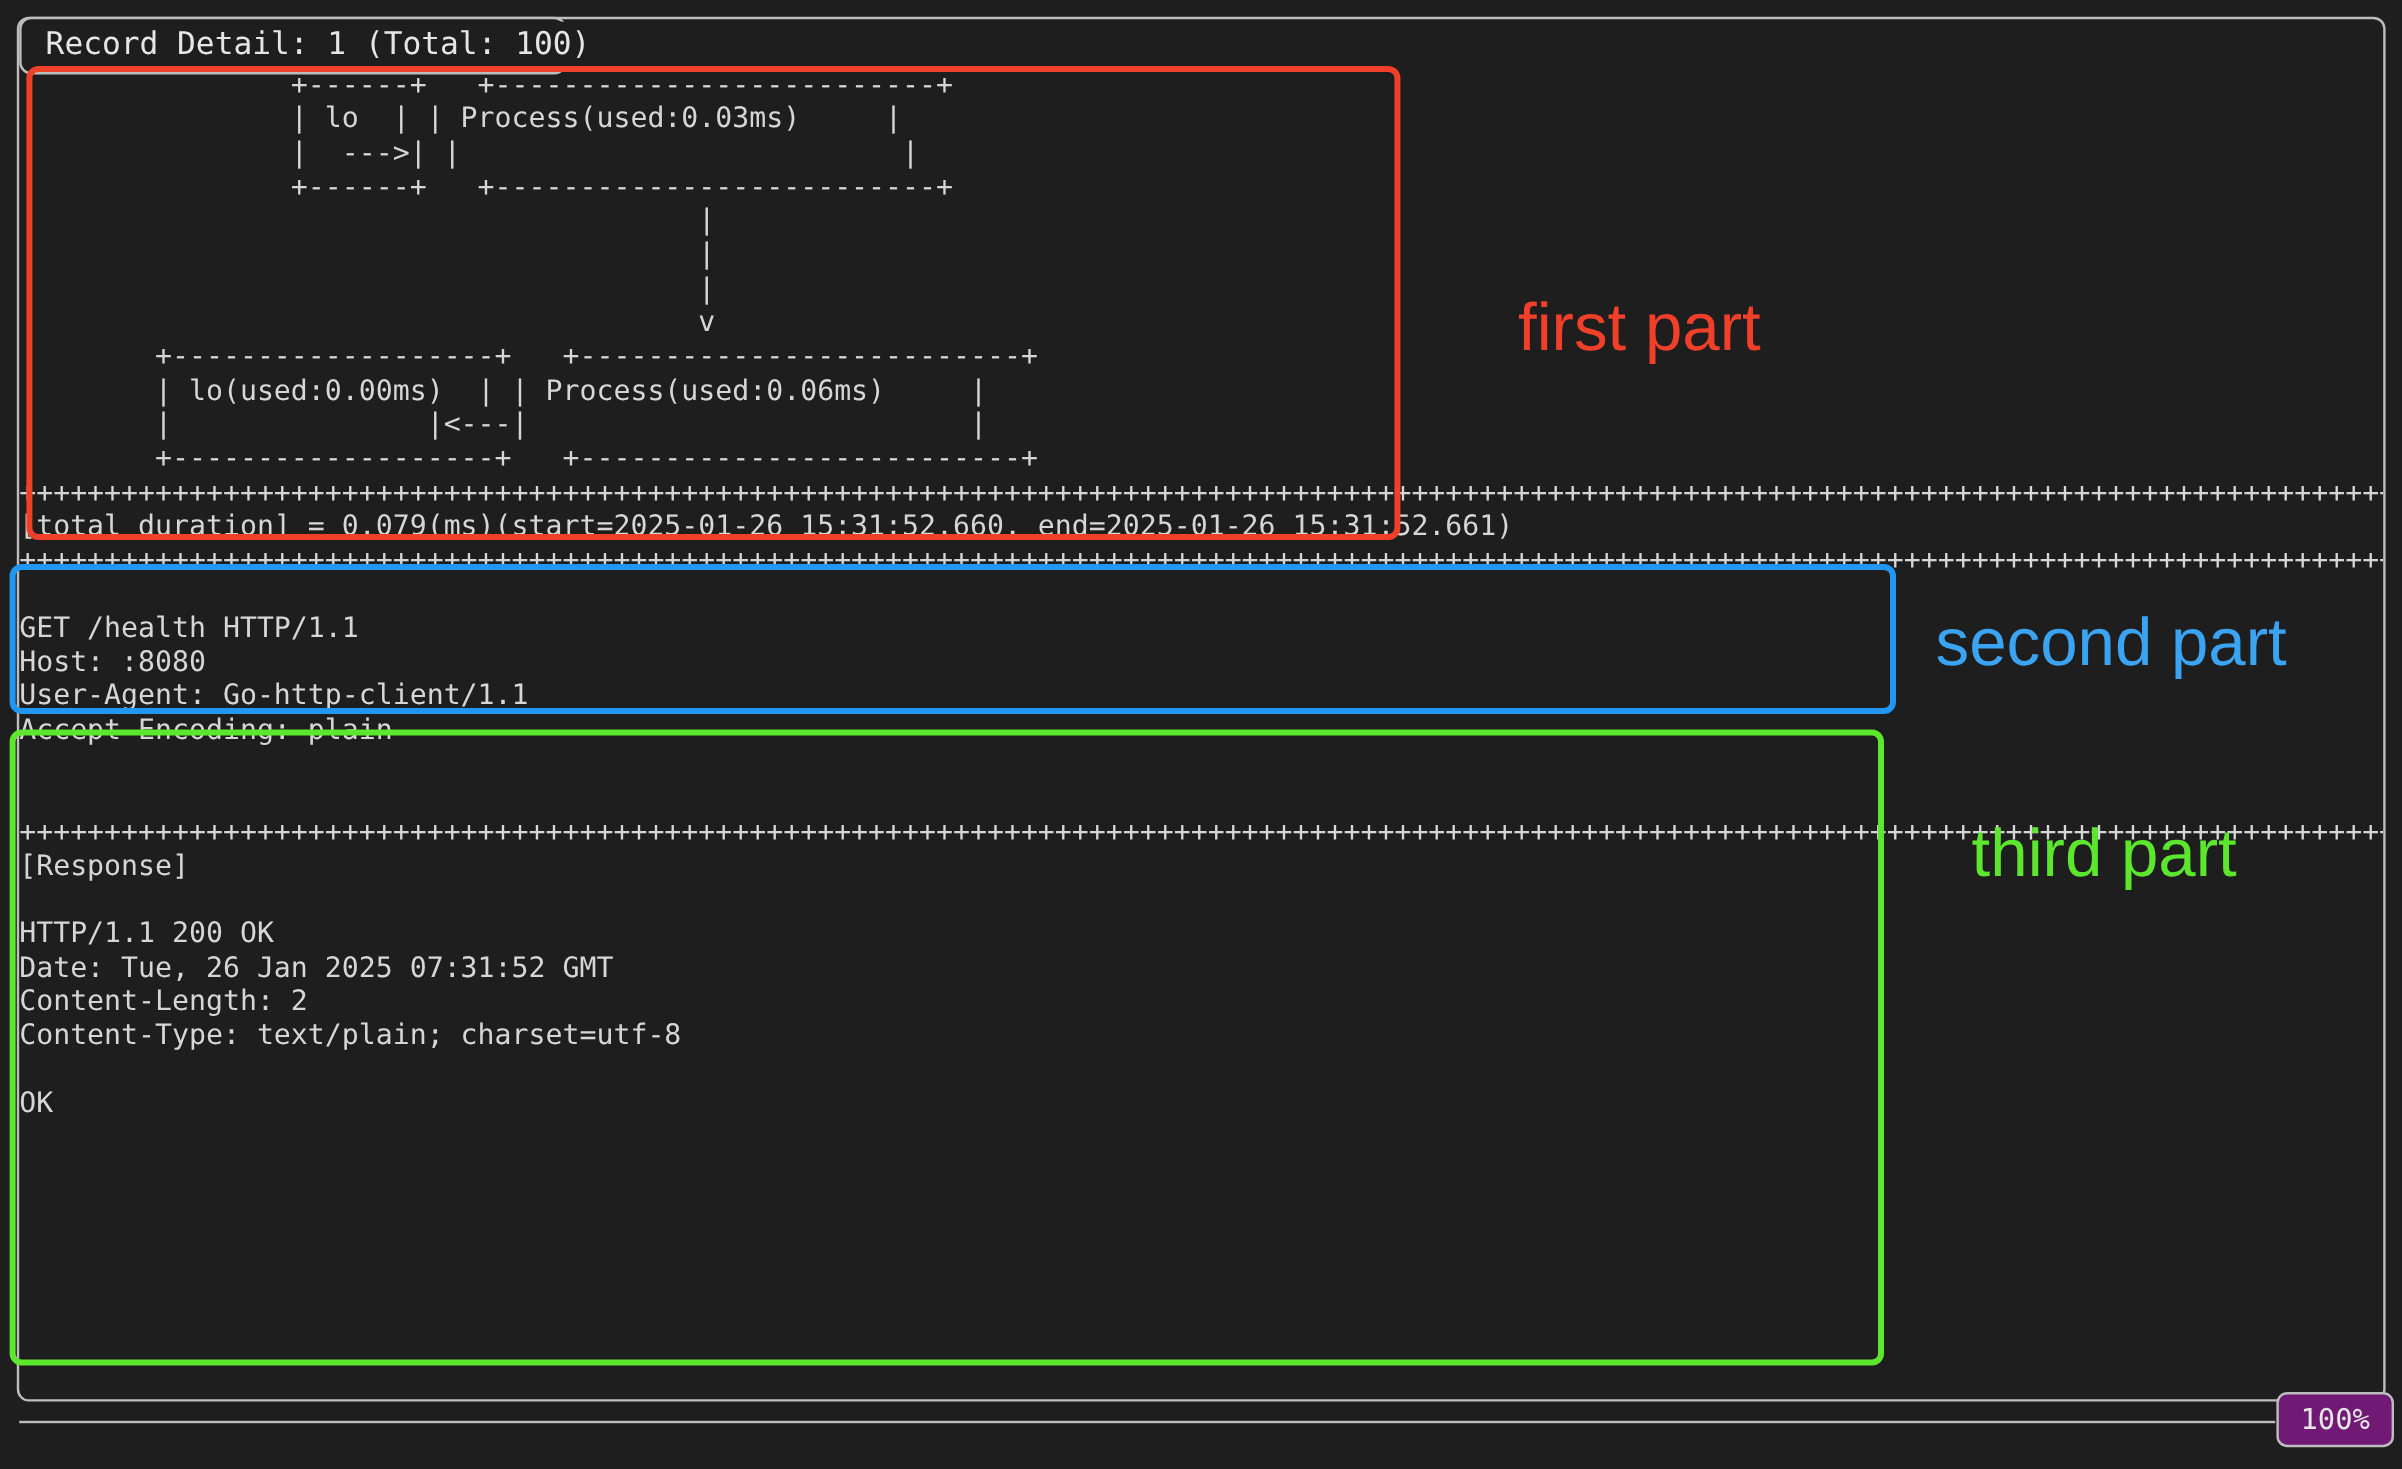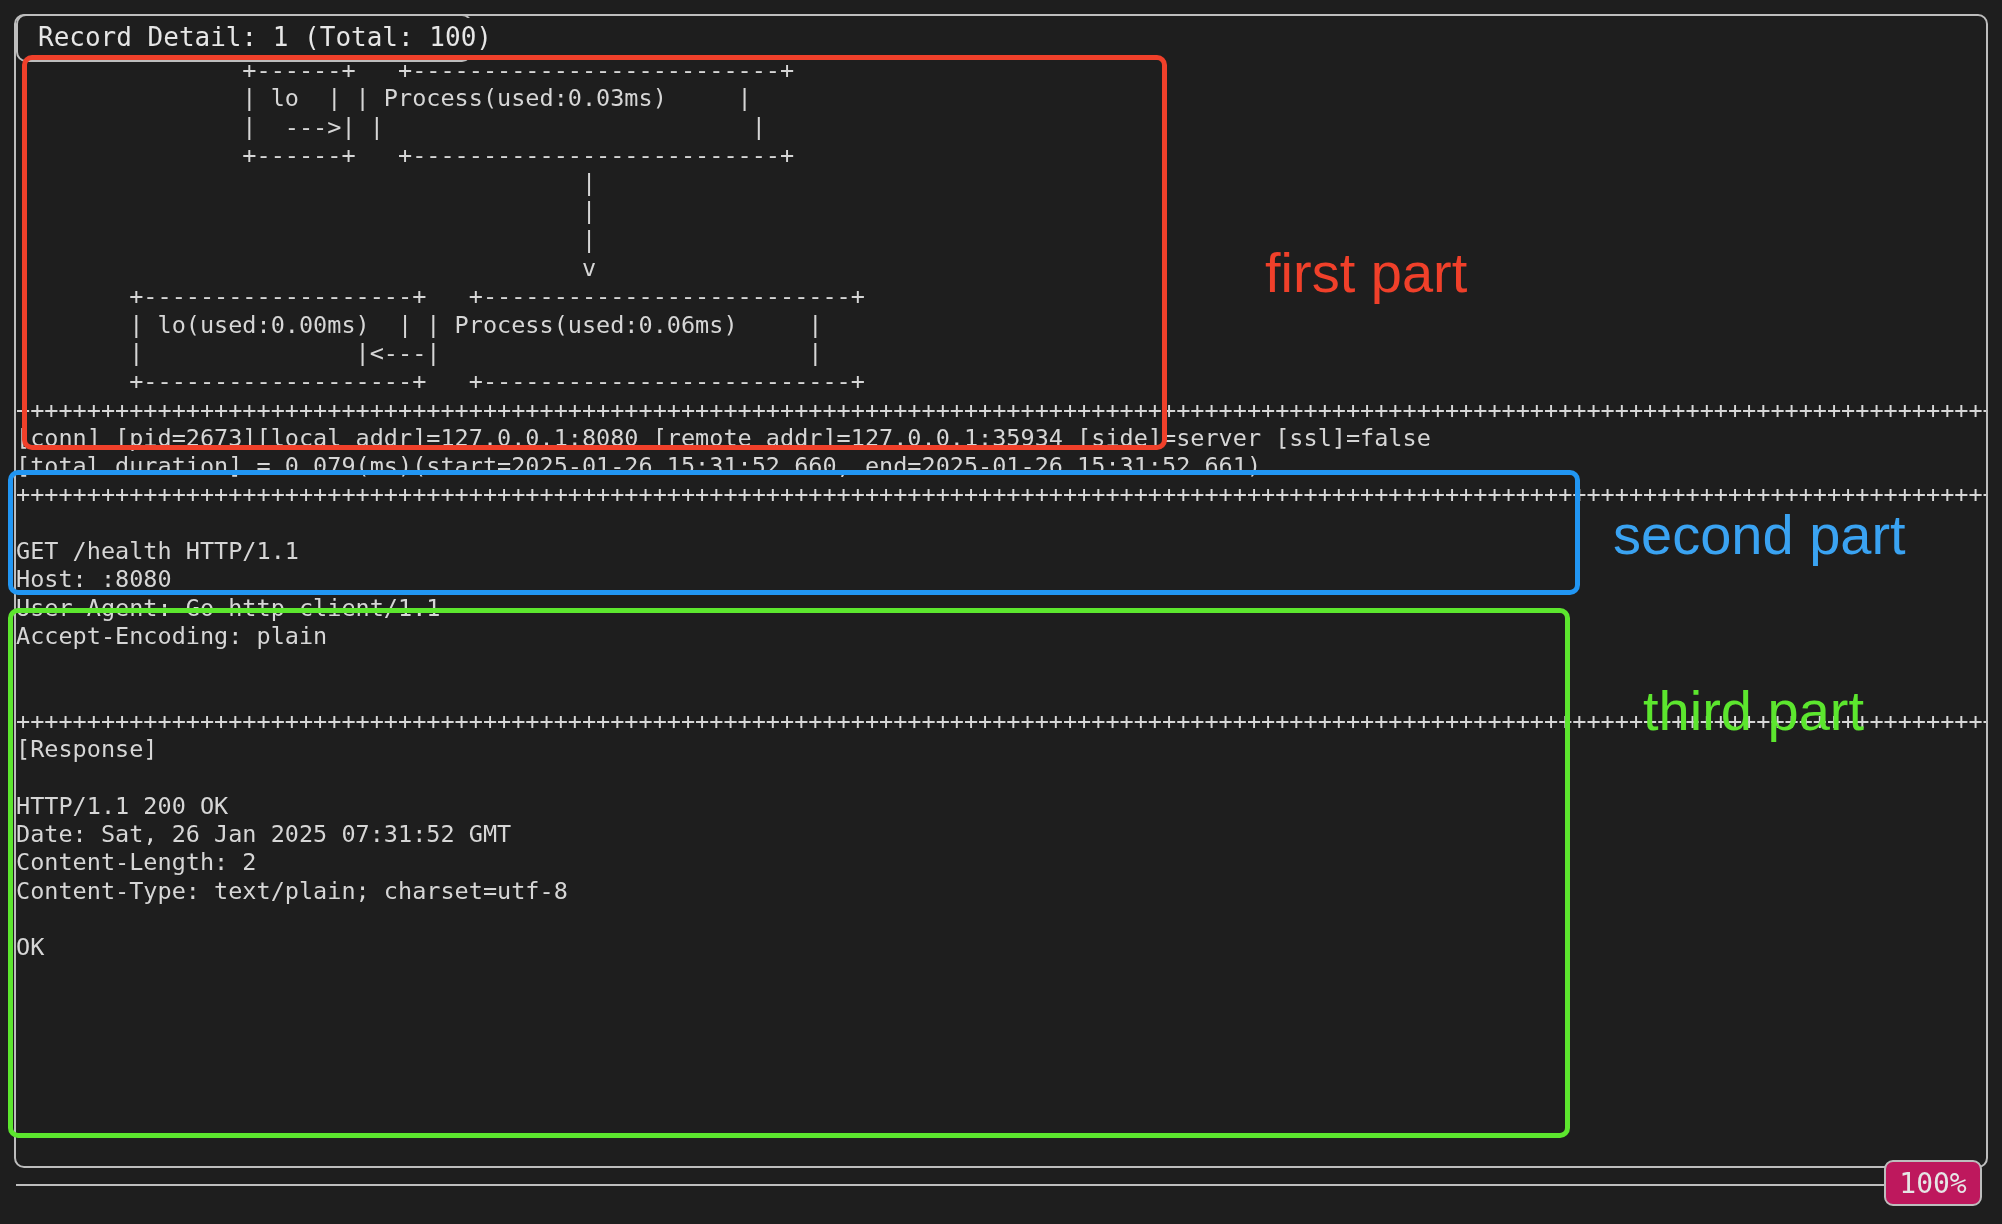--- a/index.html
+++ b/index.html
@@ -98,32 +98,32 @@
   .bottom-rule {
     position: absolute;
     left: 16px;
     bottom: 38px;
     width: 1880px;
     height: 2px;
     background: #bdbdbd;
   }
   .pct-box {
     position: absolute;
-    right: 20px;
+    right: 7px;
     bottom: 18px;
     width: 98px;
     height: 46px;
     border: 2px solid #bdbdbd;
     border-radius: 9px;
     color: #e6e6e6;
-    font-size: 28px;
+    font-size: 24px;
     display: flex;
     align-items: center;
     justify-content: center;
-    background: #be185d;
+    background: #701a75;
   }
 
   
   .anno-box {
     position: absolute;
     border-radius: 10px;
     pointer-events: none;
     z-index: 20;
   }
   .anno-first  { border: 5px solid #f0402a; left: 22px;  top: 55px;  width: 1145px; height: 395px; }
@@ -161,39 +161,38 @@
                                         |
                                         |
                                         v
         +-------------------+   +--------------------------+
         | lo(used:0.00ms)  | | Process(used:0.06ms)     |
         |               |&lt;---|                          |
         +-------------------+   +--------------------------+</pre>
 
     <div class="sep">++++++++++++++++++++++++++++++++++++++++++++++++++++++++++++++++++++++++++++++++++++++++++++++++++++++++++++++++++++++++++++++++++++++++++++++++++++++++++++++++++++++++++</div>
 
-    <pre class="term blk">[conn] [pid=2673][local addr]=127.0.0.1:8080 [remote addr]=127.0.0.1:35934 [side]=server [ssl]=false</pre>
     <pre class="term blk">[total duration] = 0.079(ms)(start=2025-01-26 15:31:52.660, end=2025-01-26 15:31:52.661)</pre>
 
     <div class="sep">++++++++++++++++++++++++++++++++++++++++++++++++++++++++++++++++++++++++++++++++++++++++++++++++++++++++++++++++++++++++++++++++++++++++++++++++++++++++++++++++++++++++++</div>
 
     <pre class="term blk"> </pre>
     <pre class="term blk">GET /health HTTP/1.1</pre>
     <pre class="term blk">Host: :8080</pre>
     <pre class="term blk">User-Agent: Go-http-client/1.1</pre>
     <pre class="term blk">Accept-Encoding: plain</pre>
     <pre class="term blk"> </pre>
     <pre class="term blk"> </pre>
 
     <div class="sep">++++++++++++++++++++++++++++++++++++++++++++++++++++++++++++++++++++++++++++++++++++++++++++++++++++++++++++++++++++++++++++++++++++++++++++++++++++++++++++++++++++++++++</div>
 
     <pre class="term blk">[Response]</pre>
     <pre class="term blk"> </pre>
     <pre class="term blk">HTTP/1.1 200 OK</pre>
-    <pre class="term blk">Date: Sat, 26 Jan 2025 07:31:52 GMT</pre>
+    <pre class="term blk">Date: Tue, 26 Jan 2025 07:31:52 GMT</pre>
     <pre class="term blk">Content-Length: 2</pre>
     <pre class="term blk">Content-Type: text/plain; charset=utf-8</pre>
     <pre class="term blk"> </pre>
     <pre class="term blk">OK</pre>
   </div>
 
   <div class="bottom-rule"></div>
   <div class="pct-box">100%</div>
 
   <div class="anno-box anno-first"></div>

